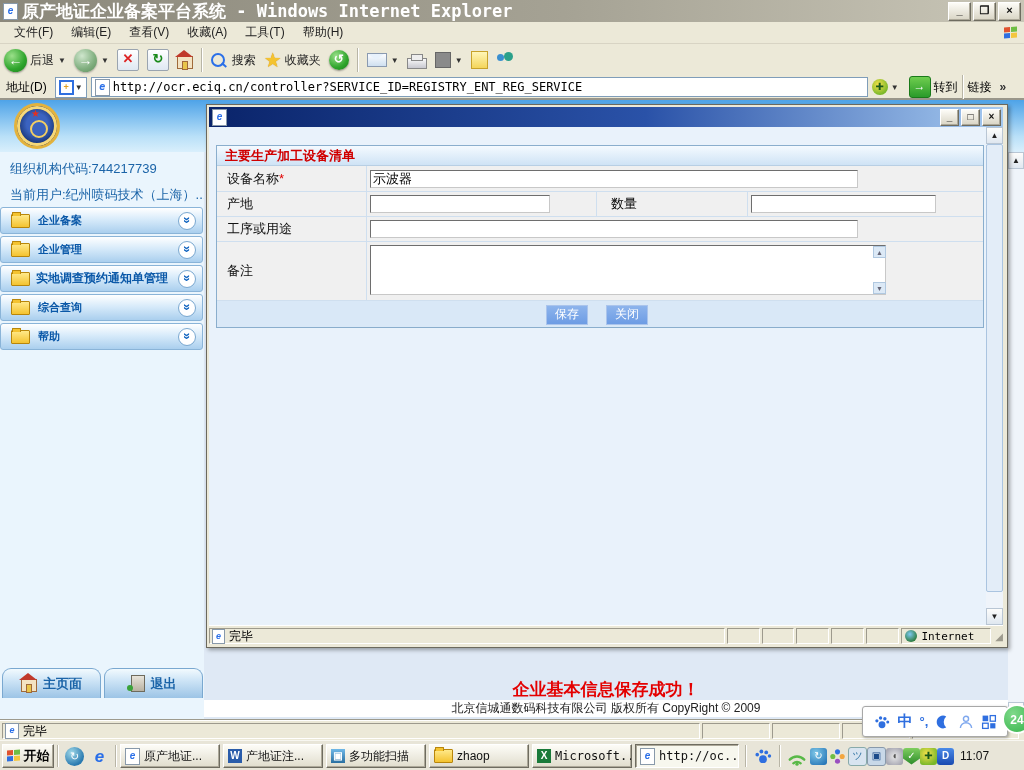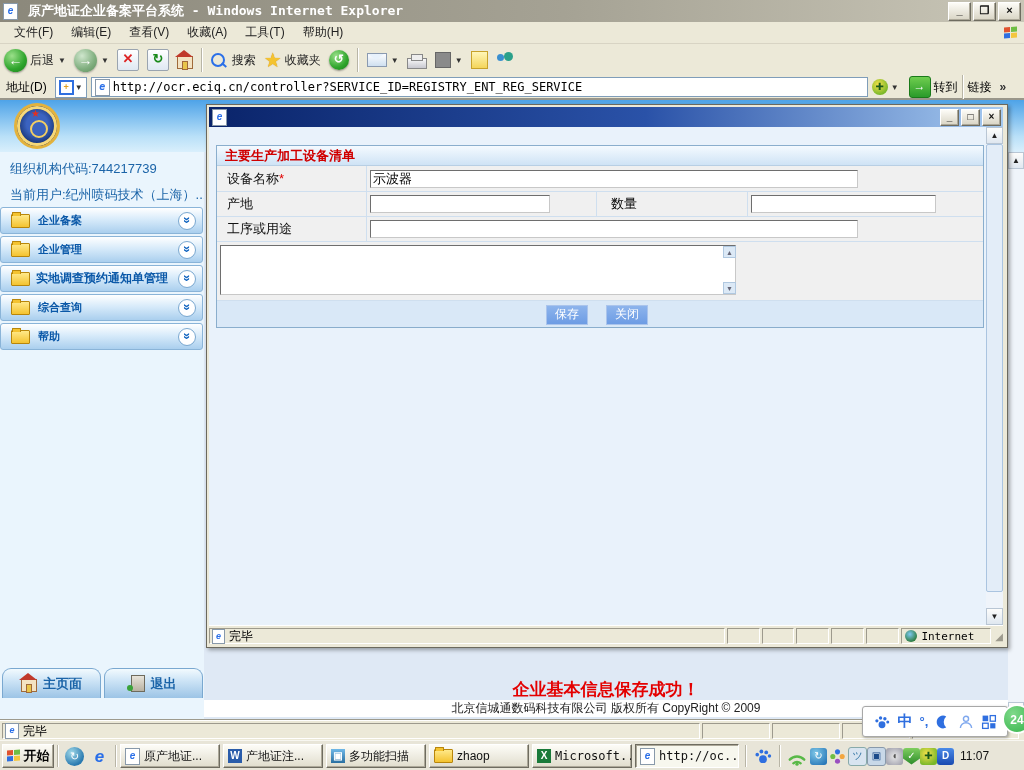--- a/index.html
+++ b/index.html
@@ -2,21 +2,21 @@
 <html><head>
 <meta charset="utf-8">
 <style>
   html,body{margin:0;padding:0;background:#444;}
   #screen{position:relative;width:1024px;height:770px;overflow:hidden;
     font-family:"Liberation Sans",sans-serif;font-size:12px;background:#ece9d8;}
   .abs{position:absolute;}
   
   .titlebar-main{left:0;top:0;width:1024px;height:22px;
     background:linear-gradient(to right,#8b887b,#a5a294 55%,#c9c6b7);display:flex;align-items:center;}
-  .title-text{color:#fff;font-weight:bold;font-size:13px;margin-left:10px;white-space:nowrap;
+  .title-text{color:#fff;font-weight:bold;font-size:17px;margin-left:4px;white-space:nowrap;
     font-family:"DejaVu Sans Mono","Liberation Sans",monospace;}
   .winbtn{width:21px;height:17px;background:linear-gradient(#fdfcf7,#d8d4c4);border:1px solid #fff;
     border-right-color:#6e6c60;border-bottom-color:#6e6c60;box-shadow:inset -1px -1px 0 #aca899;
     font-size:11px;line-height:15px;text-align:center;color:#111;font-weight:bold;}
   .menubar{left:0;top:22px;width:1024px;height:22px;background:#ece9d8;border-bottom:1px solid #d8d4c4;
     display:flex;align-items:center;gap:2px;padding-left:6px;box-sizing:border-box;}
   .menu-item{padding:6px 8px;color:#222;}
   .toolbar{left:0;top:44px;width:1024px;height:32px;background:#ece9d8;border-bottom:1px solid #b8b5a6;
     display:flex;align-items:center;}
   .tb-sep{width:1px;height:24px;background:#b8b5a6;border-right:1px solid #fff;margin:0 4px;}
@@ -332,20 +332,23 @@
         </div>
 
         <div class="frow" style="height:24px;">
           <div class="fcell-l">
             <span>工序或用途</span>
           </div>
           <input class="inp" style="width: 488px; margin-left: 3px;" value="">
         </div>
 
         <div class="frow" style="height:58px;">
+          <div class="fcell-l">
+            <span>备注</span>
+          </div>
           <div style="position:relative;">
             <textarea class="inp" style="width: 516px; height: 50px; margin-left: 3px; resize: none;"></textarea>
             <span class="ta-arrow" style="right:0;top:1px;">▲</span>
             <span class="ta-arrow" style="right:0;bottom:4px;">▼</span>
           </div>
         </div>
 
         <div class="btn-band">
           <span class="form-btn" style="left:329px;">保存</span>
           <span class="form-btn" style="left:389px;">关闭</span>

